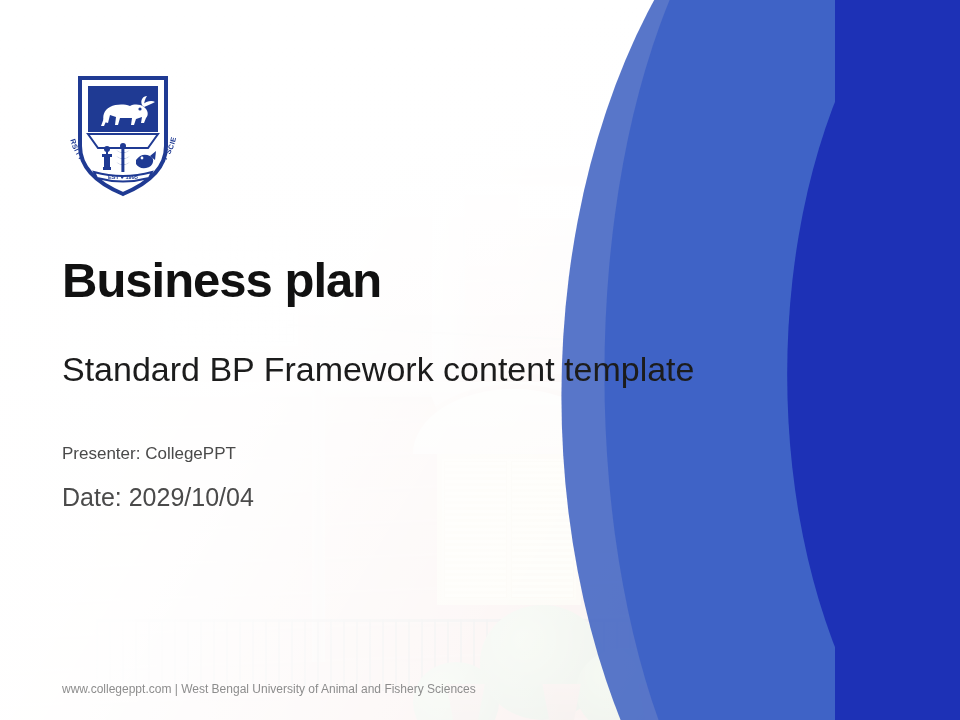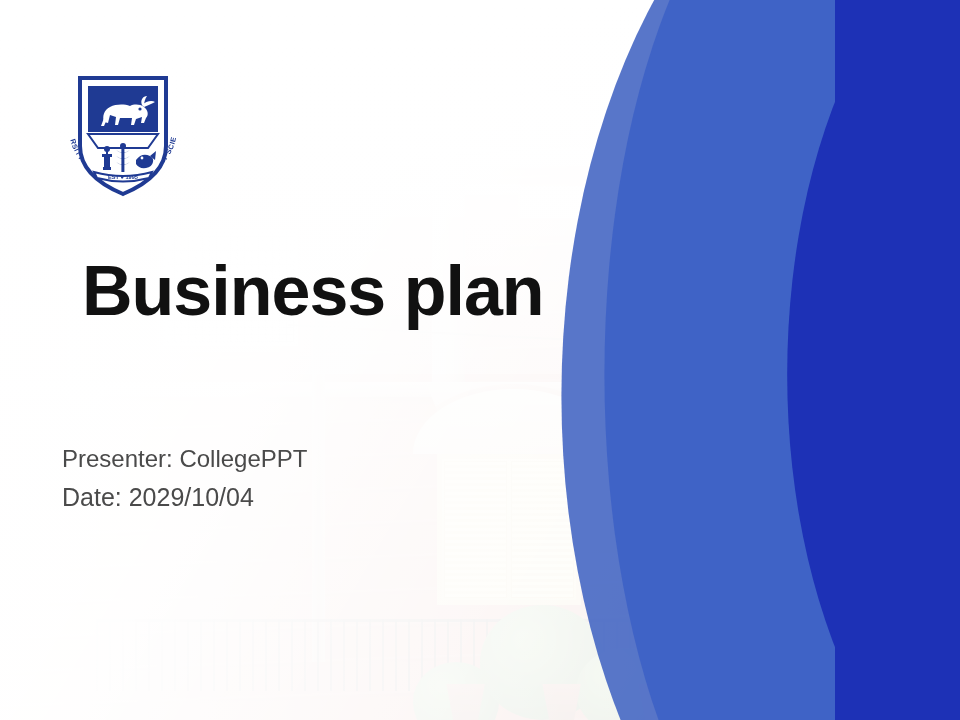--- a/index.html
+++ b/index.html
@@ -212,33 +212,32 @@
   
   .logo{
     position:absolute;left:58px;top:60px;
     width:130px;height:145px;
   }
   .logo svg{display:block;width:100%;height:100%;}
 
   
   .title{
     position:absolute;left:62px;top:256px;
-    font-size:70px;font-weight:bold;color:#111111;
+    font-size:49px;font-weight:bold;color:#111111;
     letter-spacing:-1px;line-height:1;
     white-space:nowrap;
-    margin-left:20px;
   }
   .subtitle{
     position:absolute;left:62px;top:350px;
     font-size:34px;font-weight:normal;color:#1c1c1c;
     line-height:1.15;white-space:nowrap;
   }
   .presenter{
     position:absolute;left:62px;top:443px;
-    font-size:24px;color:#4a4a4a;line-height:1.35;white-space:nowrap;
+    font-size:17px;color:#4a4a4a;line-height:1.35;white-space:nowrap;
   }
   .date{
     position:absolute;left:62px;top:481px;
     font-size:25px;color:#4a4a4a;line-height:1.35;white-space:nowrap;
   }
   .footer{
     position:absolute;left:62px;top:679px;
     width:430px;
     font-size:12px;color:#8d8d8d;line-height:1.7;
   }
@@ -371,16 +370,18 @@
         <path d="M92,96 l6,-5 l-1,9 z"></path>
         <circle cx="84" cy="98" r="1.4" fill="#ffffff"></circle>
       </g>
 
       <path d="M36,112 q29,8 58,0 l-3,6 q-26,7 -52,0z" fill="#ffffff" stroke="#1f3a93" stroke-width="2"></path>
       <text x="65" y="119" font-family="'Liberation Sans',sans-serif" font-size="5.6" font-weight="bold" fill="#1f3a93" text-anchor="middle">EST ● 1995</text>
     </svg>
   </div>
 
   <div class="title">Business plan</div>
+  <div class="subtitle">Standard BP Framework content template</div>
   <div class="presenter">Presenter: CollegePPT</div>
   <div class="date">Date: 2029/10/04</div>
+  <div class="footer">www.collegeppt.com | West Bengal University of Animal and Fishery Sciences</div>
 
 </div>
 
 </body></html>

